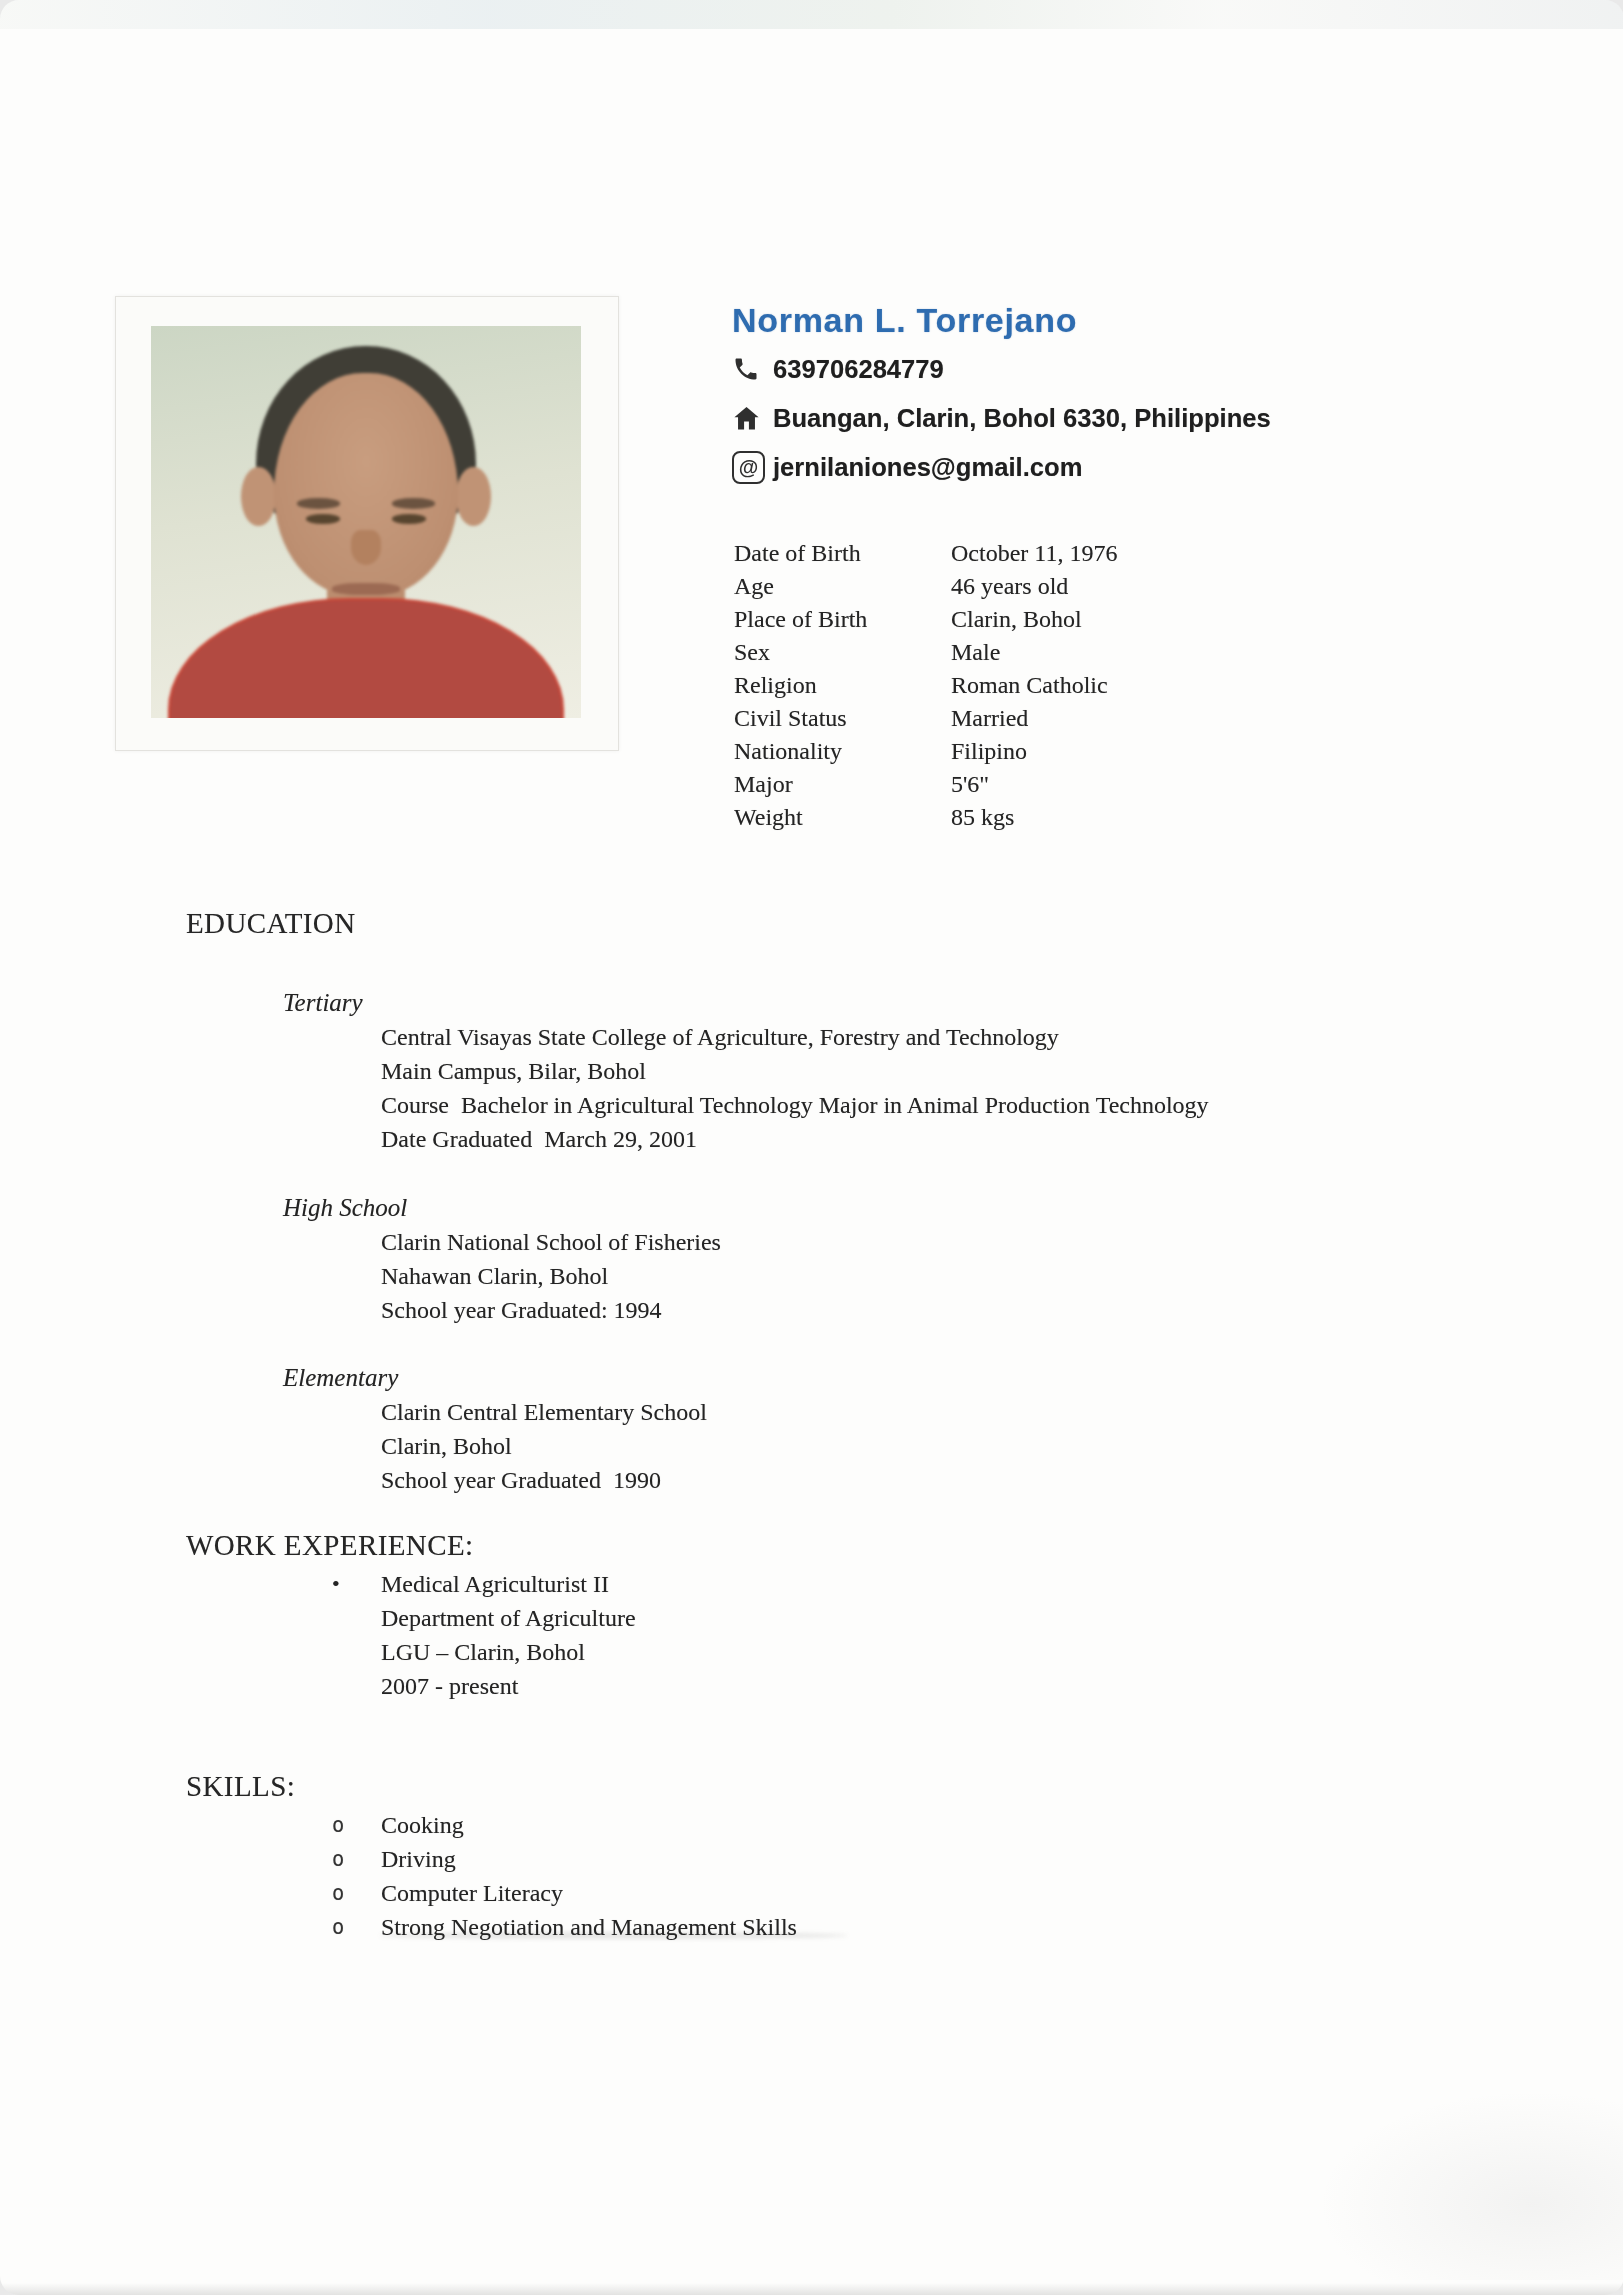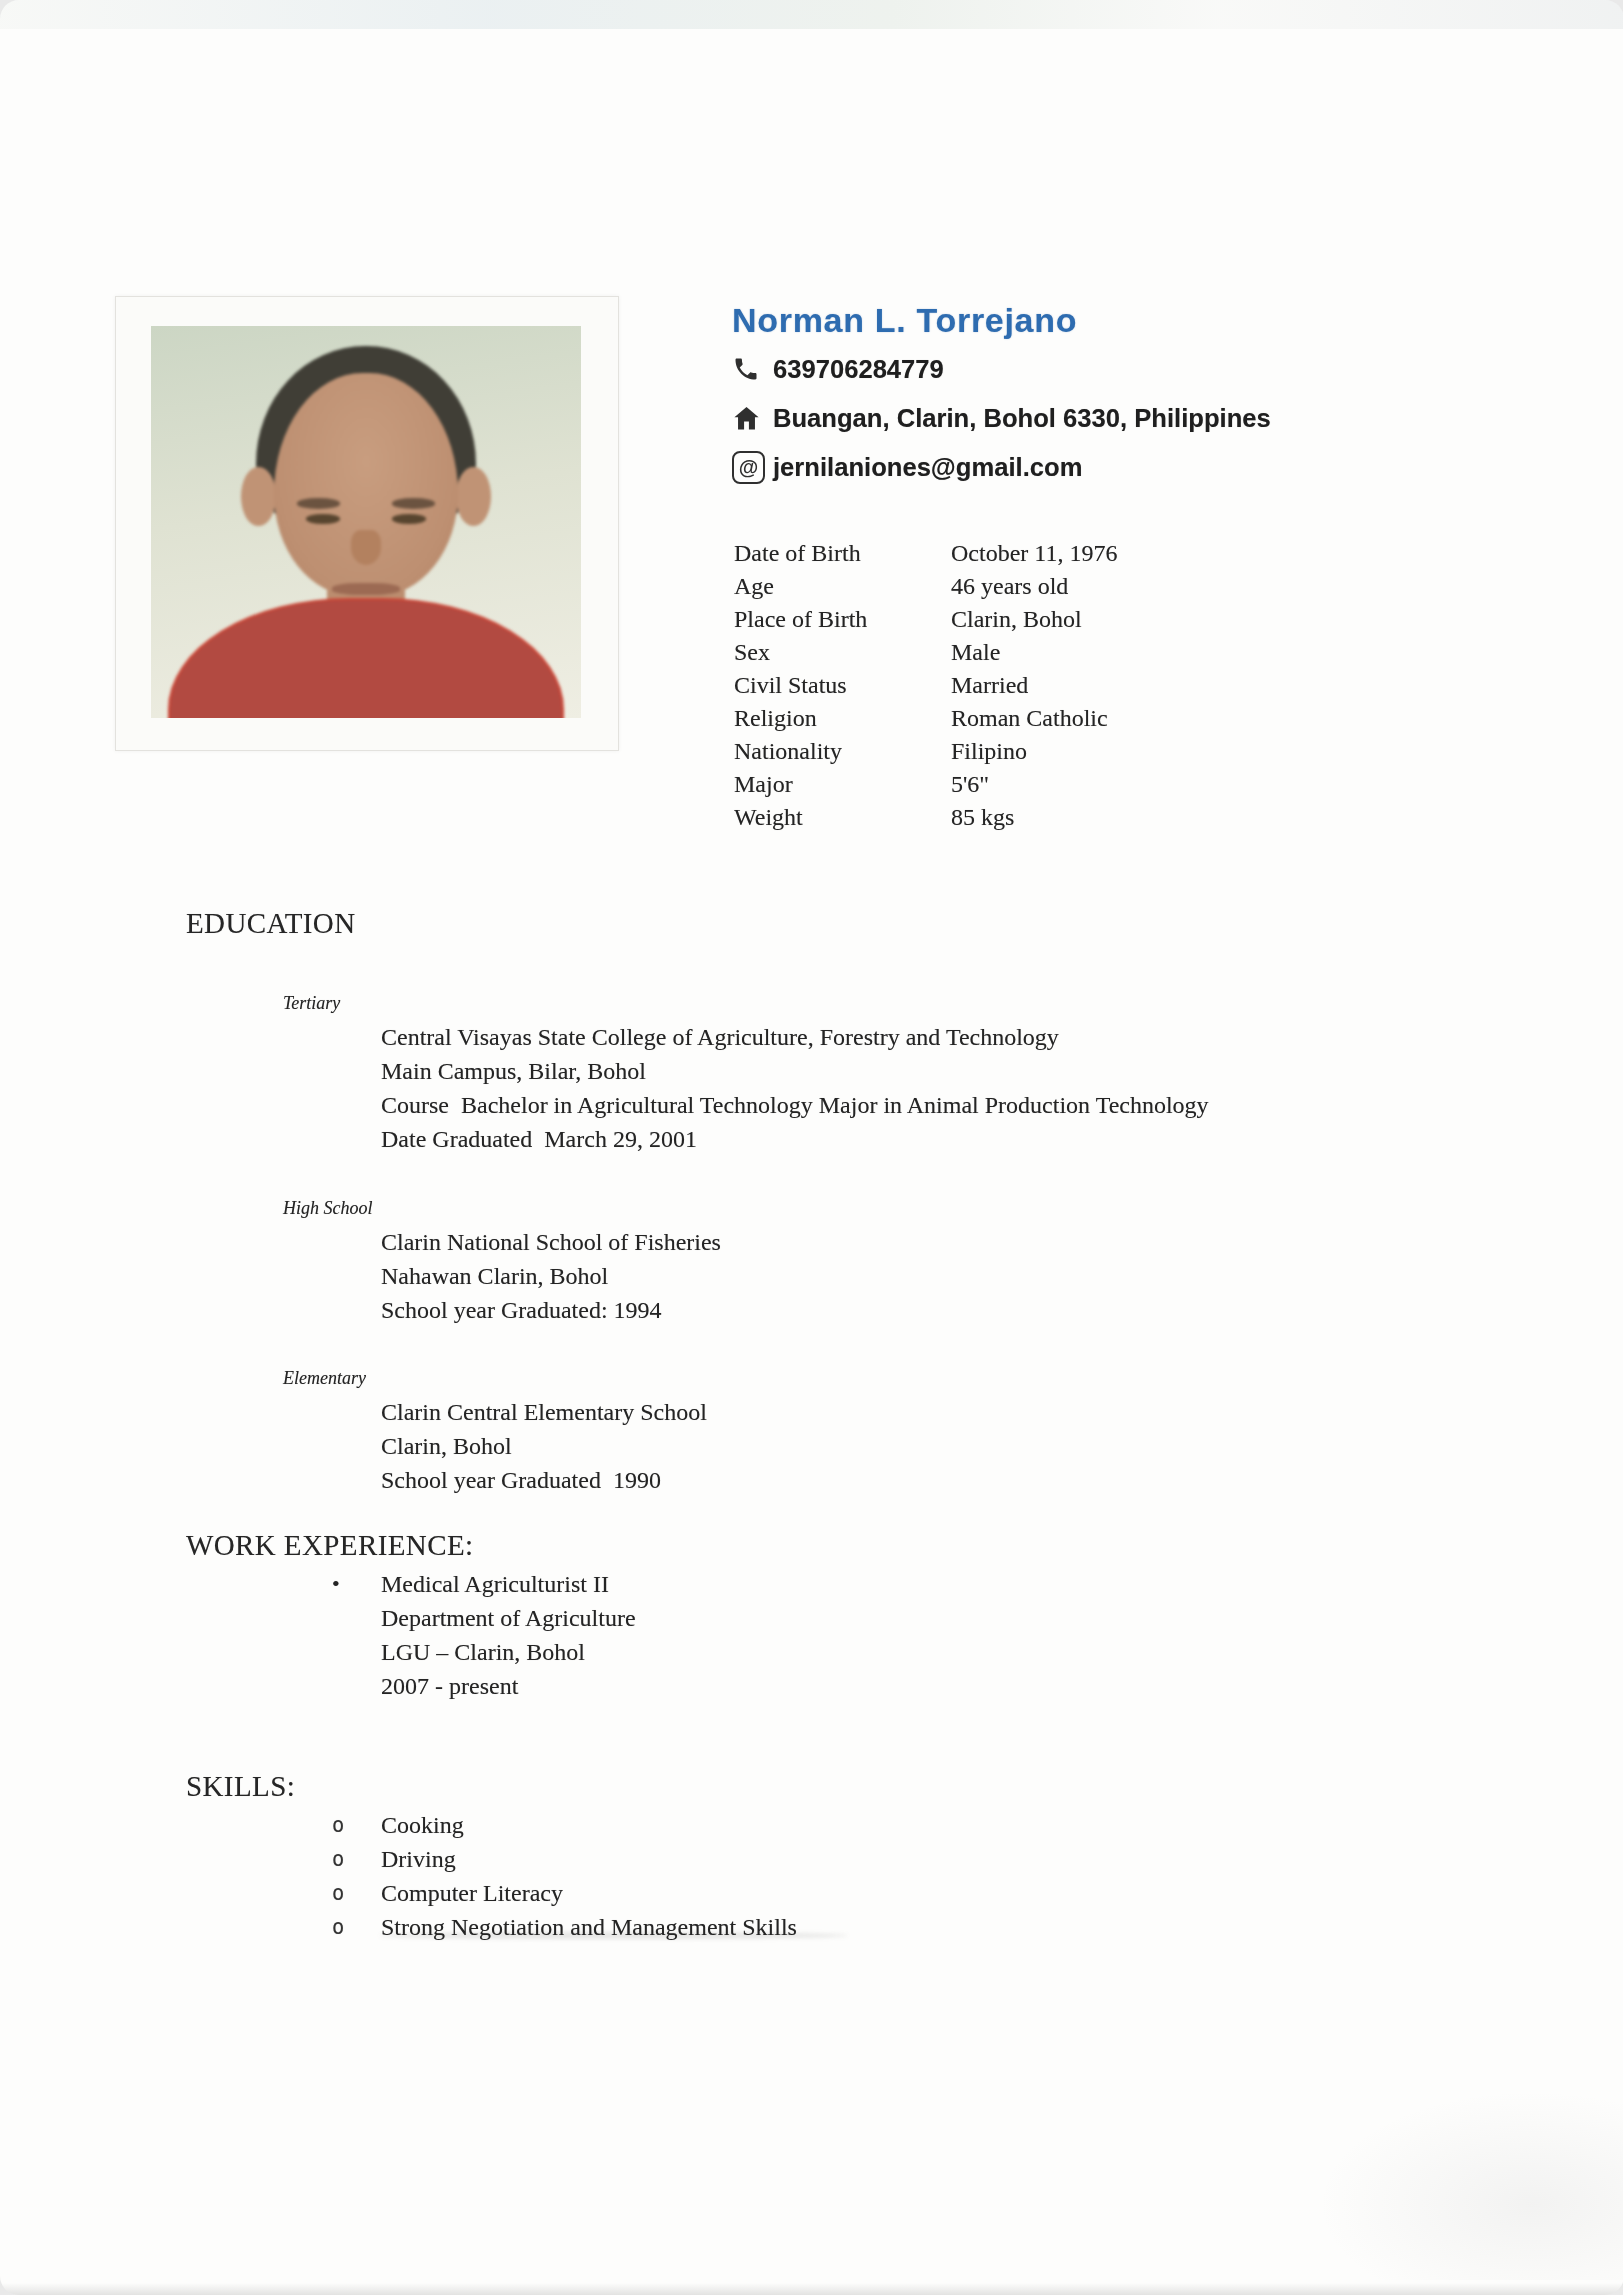--- a/index.html
+++ b/index.html
@@ -69,21 +69,21 @@
     font-size:24px;line-height:33px;color:var(--body-ink);text-shadow:0 0 0.7px rgba(0,0,0,.3);font-family:Liberation Serif, serif;}
   .drow{display:flex;}
   .dlabel{width:217px;flex:none;}
   .dvalue{flex:1;}
 
   
   .section{position:absolute;left:186px;width:1285px;font-size:24px;line-height:34px;
     color:var(--body-ink);text-shadow:0 0 0.7px rgba(0,0,0,.3);}
   .sec-title{font-size:29px;line-height:38px;font-weight:400;letter-spacing:0.4px;margin:0;color:#262626;}
   #education{top:904px;} #work{top:1526px;} #skills{top:1767px;}
-  .level-label{font-style:italic;font-size:18px;margin-left:97px;}
+  .level-label{font-style:italic;font-size:25px;margin-left:97px;}
   .level-lines{margin-left:195px;}
   .lvl-tertiary{margin-top:44px;} .lvl-hs{margin-top:35px;} .lvl-elem{margin-top:34px;}
   .marked-lines{margin-left:146px;margin-top:2.9px;}
   .mrow{display:flex;}
   .marker{width:49px;flex:none;font-size:22px;}
   .marker.circle{font-family:"DejaVu Sans Mono", monospace;font-size:20.4px;color:#333;}
 </style>
 </head>
 <body>
 
@@ -152,26 +152,26 @@
     </div>
     <div class="drow">
       <span class="dlabel">Place of Birth</span>
       <span class="dvalue">Clarin, Bohol</span>
     </div>
     <div class="drow">
       <span class="dlabel">Sex</span>
       <span class="dvalue">Male</span>
     </div>
     <div class="drow">
+      <span class="dlabel">Religion</span>
+      <span class="dvalue">Roman Catholic</span>
+    </div>
+    <div class="drow">
       <span class="dlabel">Civil Status</span>
       <span class="dvalue">Married</span>
-    </div>
-    <div class="drow">
-      <span class="dlabel">Religion</span>
-      <span class="dvalue">Roman Catholic</span>
     </div>
     <div class="drow">
       <span class="dlabel">Nationality</span>
       <span class="dvalue">Filipino</span>
     </div>
     <div class="drow">
       <span class="dlabel">Major</span>
       <span class="dvalue">5'6"</span>
     </div>
     <div class="drow">

